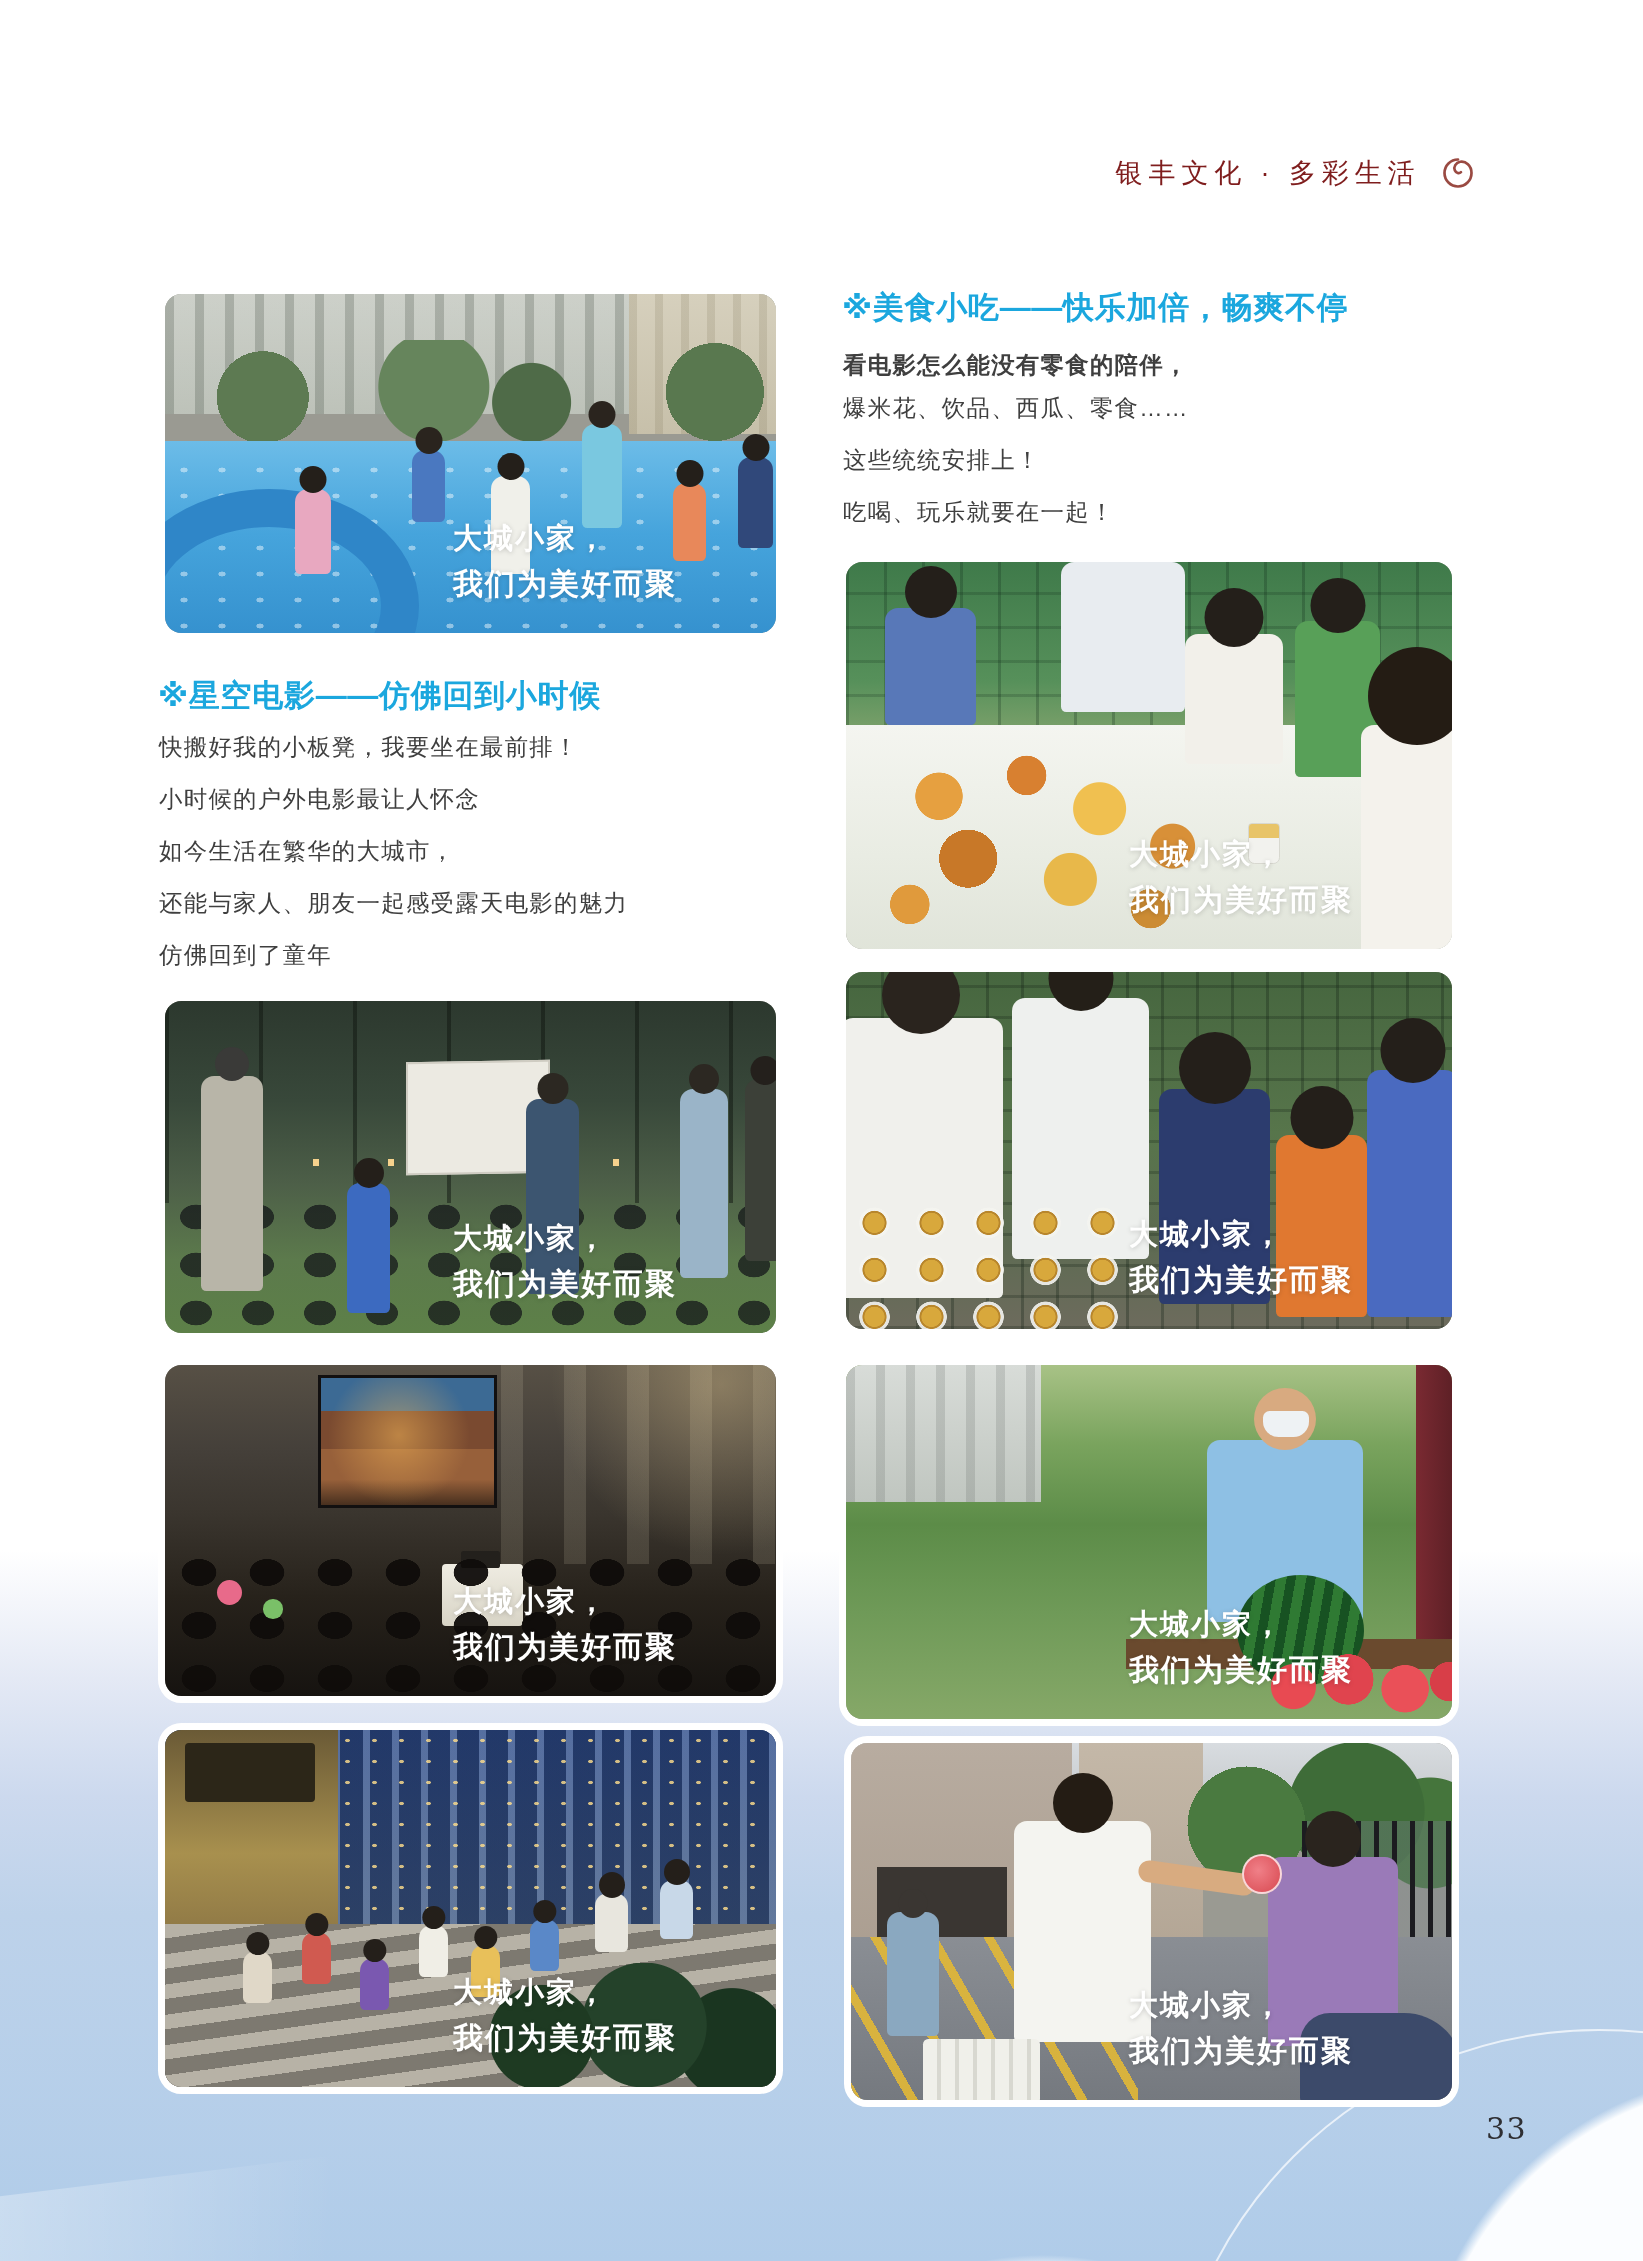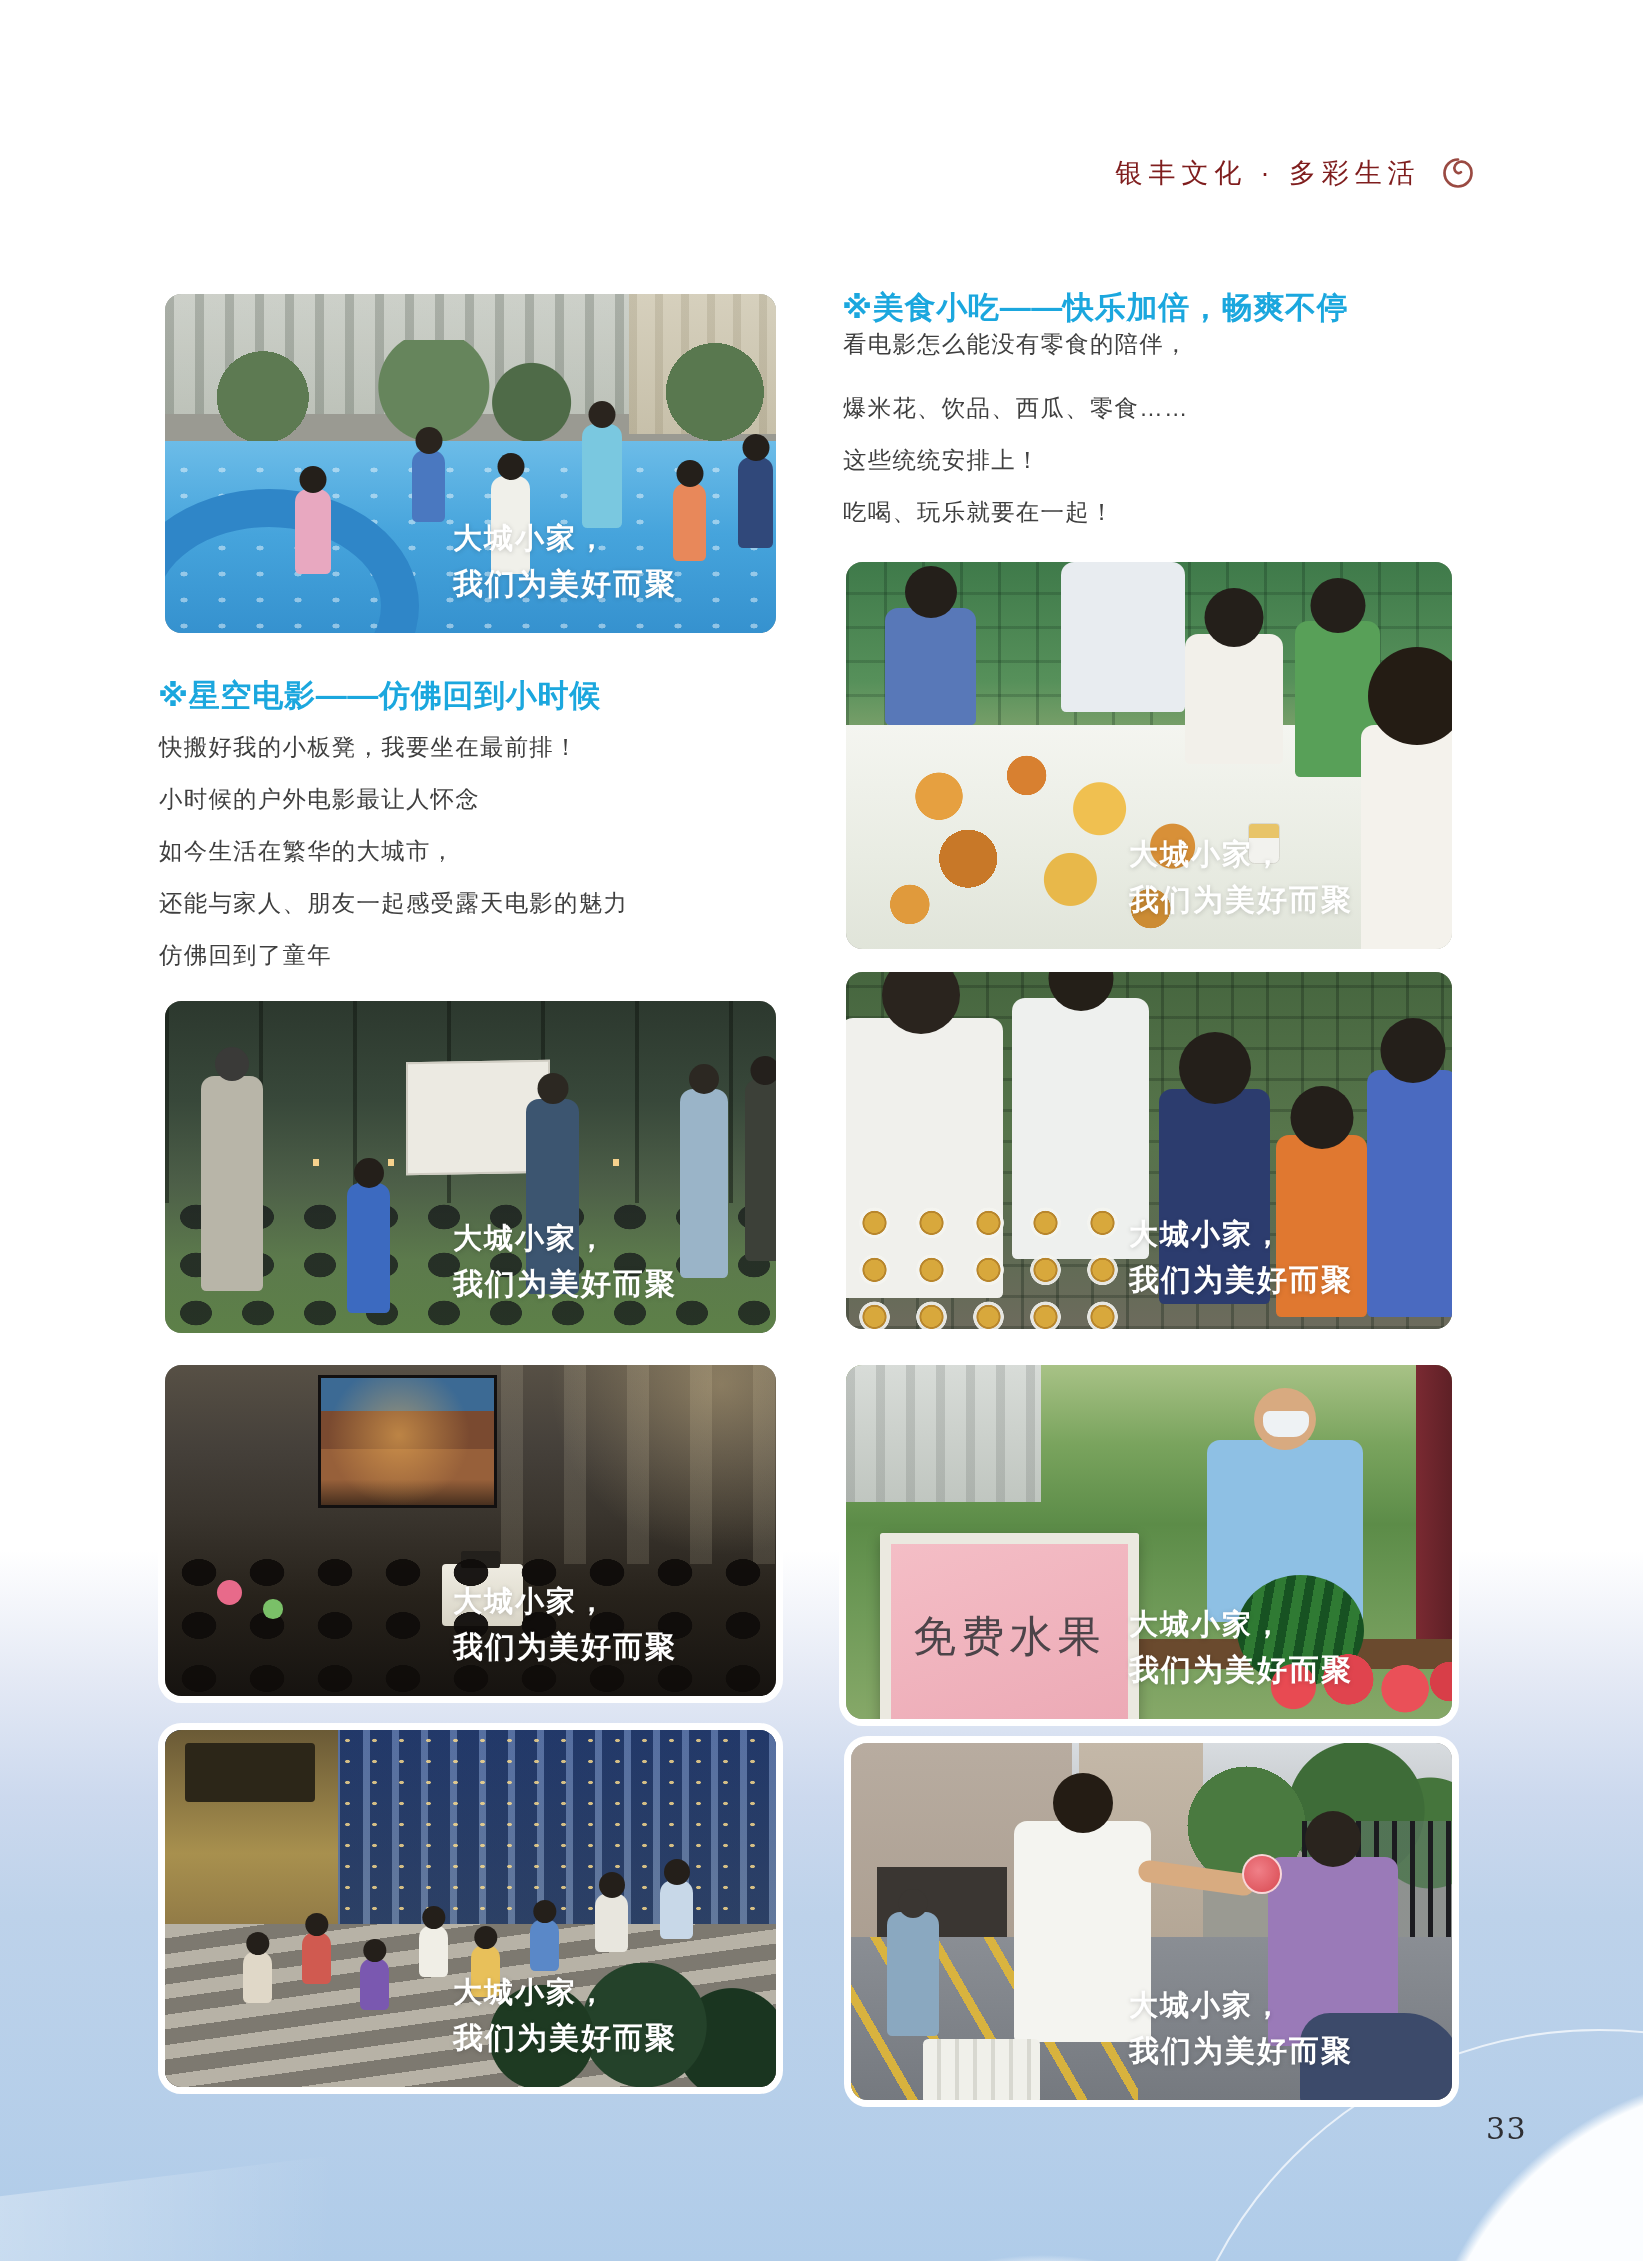--- a/index.html
+++ b/index.html
@@ -75,21 +75,21 @@
 </div>
 
 <div class="sec-heading" style="left:158px;top:675px;">※星空电影——仿佛回到小时候</div>
 <div class="body-line" style="left:159px;top:731px;">快搬好我的小板凳，我要坐在最前排！</div>
 <div class="body-line" style="left:159px;top:783px;">小时候的户外电影最让人怀念</div>
 <div class="body-line" style="left:159px;top:835px;">如今生活在繁华的大城市，</div>
 <div class="body-line" style="left:159px;top:887px;">还能与家人、朋友一起感受露天电影的魅力</div>
 <div class="body-line" style="left:159px;top:939px;">仿佛回到了童年</div>
 
 <div class="sec-heading" style="left:842px;top:287px;">※美食小吃——快乐加倍，畅爽不停</div>
-<div class="body-line" style="left:843px;top:328px;">看电影怎么能没有零食的陪伴，</div>
+<div class="body-line" style="left:843px;top:349px;font-weight:bold;">看电影怎么能没有零食的陪伴，</div>
 <div class="body-line" style="left:843px;top:392px;">爆米花、饮品、西瓜、零食……</div>
 <div class="body-line" style="left:843px;top:444px;">这些统统安排上！</div>
 <div class="body-line" style="left:843px;top:496px;text-align:right;">吃喝、玩乐就要在一起！</div>
 
 <figure class="photo" style="left:158px;top:287px;width:625px;height:353px;">
   <i class="ly" style="left:0;top:0;width:100%;height:120px;
      background:repeating-linear-gradient(90deg,rgba(96,104,96,0.28) 0 9px,rgba(255,255,255,0.12) 9px 30px),linear-gradient(180deg,#c6cac2,#b4bab0);"></i>
   <i class="ly" style="right:0;top:0;width:24%;height:140px;
      background:repeating-linear-gradient(90deg,rgba(120,110,80,0.18) 0 7.8px,transparent 7.8px 26px),linear-gradient(180deg,#d6d0bd,#c7c0aa);"></i>
   <i class="ly" style="left:0;top:46px;width:100%;height:104px;
@@ -224,23 +224,20 @@
   <i class="ly" style="left:0;top:0;width:195px;height:137px;
      background:repeating-linear-gradient(90deg,rgba(90,96,92,0.2) 0 9px,transparent 9px 30px),linear-gradient(180deg,#d8dcd8,#c0c6c0);"></i>
   <i class="ly" style="right:0;top:0;width:36px;height:274px;background:linear-gradient(90deg,#7a2a32,#5e2026);"></i>
   <span class="pp" style="left:361px;top:75px;width:156px;height:182px;--c:#8ec0e4;--h:#d8aa80;--hs:62px;--ho:-52px;"></span>
   <i class="ly" style="left:417px;top:46px;width:46px;height:26px;background:#eef2f4;border-radius:6.5px 6.5px 15.6px 15.6px;"></i>
   <i class="ly" style="left:280px;top:274px;width:340px;height:30px;background:#6a4a2e;"></i>
   <i class="ly" style="left:391px;top:210px;width:127px;height:111px;border-radius:50%;
      background:repeating-linear-gradient(100deg,#2f7a33 0 10.4px,#175222 10.4px 19.5px);"></i>
   <i class="ly" style="left:417px;bottom:0;width:203px;height:72px;
      background:radial-gradient(circle at 15% 55%,#e84a52 0 22px,transparent 23px),radial-gradient(circle at 42% 45%,#e0444e 0 25px,transparent 25.4px),radial-gradient(circle at 70% 58%,#ea5058 0 23.4px,transparent 24px),radial-gradient(circle at 92% 48%,#d83e48 0 19.5px,transparent 20px);"></i>
-  <div class="sign">
-    <span>免费水果</span>
-  </div>
   <figcaption class="wm">
     <div class="l1">大城小家，</div>
     <div class="l2">我们为美好而聚</div>
   </figcaption>
 </figure>
 
 <figure class="photo" style="left:844px;top:1736px;width:615px;height:371px;">
   <i class="ly" style="left:0;top:0;width:100%;height:59px;background:linear-gradient(180deg,#d8dce0,#c6cacd);"></i>
   <i class="ly" style="left:0;top:0;width:221px;height:274px;
      background:linear-gradient(180deg,#b8aca0,#a79a8c);"></i>

